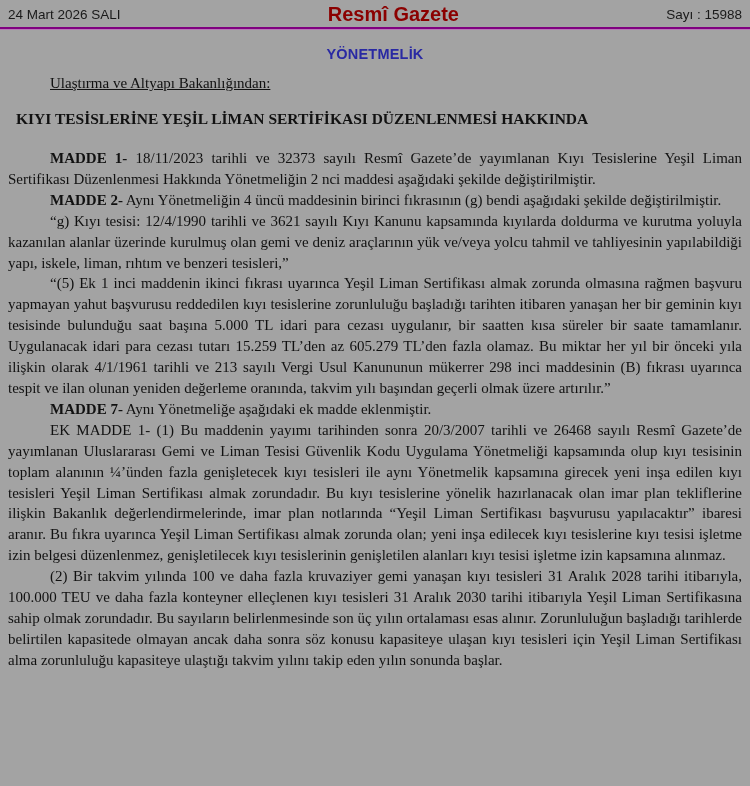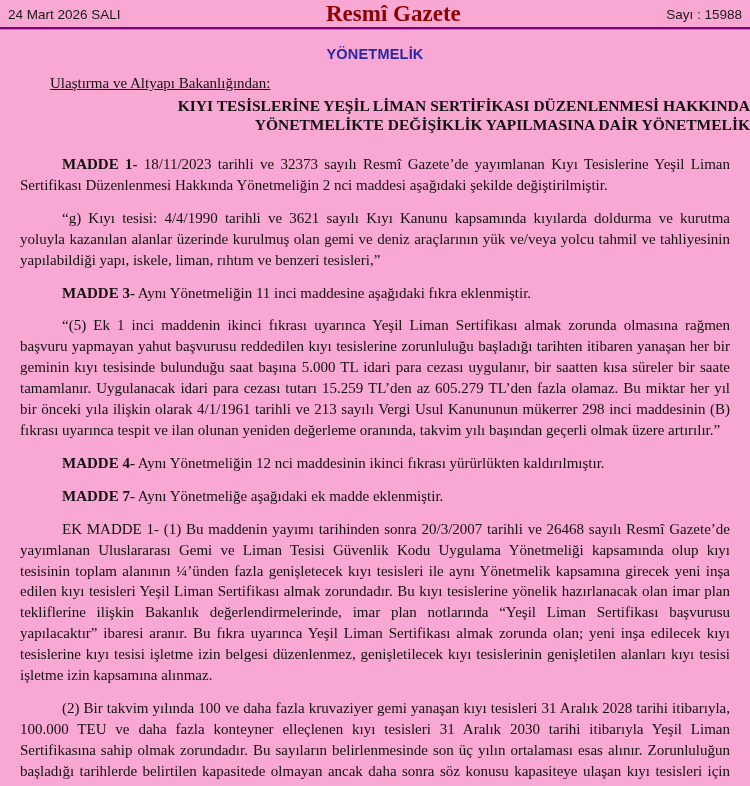--- a/index.html
+++ b/index.html
@@ -1,40 +1,40 @@
 <!DOCTYPE html>
 <html><head>
 <meta charset="utf-8">
 <style>
   html, body { margin: 0; padding: 0; background: #ffffff; }
   .page {
     width: 750px;
     height: 786px;
-    background: #f9a8d4;
+    background: #a3a3a3;
     overflow: hidden;
     font-family: "Liberation Serif", serif;
     color: #111111;
     box-sizing: border-box;
   }
   .masthead {
     display: flex;
     justify-content: space-between;
     align-items: center;
     padding: 2px 8px 1px 8px;
     height: 24px;
   }
   .masthead .edge {
     font-family: "Liberation Sans", sans-serif;
     font-size: 13.5px;
     color: #1a1a1a;
     white-space: nowrap;
   }
   .masthead .gtitle {
-    font-family: Liberation Serif, serif;
-    font-size: 23px;
+    font-family: Liberation Sans, sans-serif;
+    font-size: 20px;
     font-weight: bold;
     color: #8B0000;
     white-space: nowrap;
   }
   .rule {
     height: 2px;
     background: #800080;
     border-bottom: 1px solid #b57ab5;
   }
   .section-heading {
@@ -45,31 +45,32 @@
     color: #2929A3;
     margin-top: 16px;
     letter-spacing: 0.2px;
   }
   .ministry {
     margin: 13px 8px 0 50px;
     font-size: 15px;
     text-decoration: underline;
   }
   .reg-title {
-    text-align: right;
+    text-align: left;
     font-weight: bold;
     font-size: 15.5px;
     line-height: 19px;
-    margin-top: 4px;
+    margin-top: 17px;
+    padding-left: 16px;
   }
   .doc-body {
     margin: 20px 8px 0 8px;
   }
   p.para {
-    margin: 12px;
+    margin: 0;
     font-size: 15px;
     line-height: 20.9px;
     text-align: justify;
     text-indent: 42px;
   }
 </style>
 </head>
 <body>
 
 <div class="page">
@@ -81,27 +82,25 @@
   </div>
 
   <div class="rule" style="background: rgb(128, 0, 128);"></div>
 
   <div class="section-heading" style="color: rgb(41, 41, 163);">YÖNETMELİK</div>
 
   <div class="ministry">Ulaştırma ve Altyapı Bakanlığından:</div>
 
   <div class="reg-title">
     <div>KIYI TESİSLERİNE YEŞİL LİMAN SERTİFİKASI DÜZENLENMESİ HAKKINDA</div>
-    <div>YÖNETMELİKTE DEĞİŞİKLİK YAPILMASINA DAİR YÖNETMELİK</div>
   </div>
 
   <div class="doc-body">
       <p class="para"><b>MADDE 1-</b> 18/11/2023 tarihli ve 32373 sayılı Resmî Gazete’de yayımlanan Kıyı Tesislerine Yeşil Liman Sertifikası Düzenlenmesi Hakkında Yönetmeliğin 2 nci maddesi aşağıdaki şekilde değiştirilmiştir.</p>
-      <p class="para">“g) Kıyı tesisi: 4/4/1990 tarihli ve 3621 sayılı Kıyı Kanunu kapsamında kıyılarda doldurma ve kurutma yoluyla kazanılan alanlar üzerinde kurulmuş olan gemi ve deniz araçlarının yük ve/veya yolcu tahmil ve tahliyesinin yapılabildiği yapı, iskele, liman, rıhtım ve benzeri tesisleri,”</p>
-      <p class="para"><b>MADDE 3-</b> Aynı Yönetmeliğin 11 inci maddesine aşağıdaki fıkra eklenmiştir.</p>
+      <p class="para"><b>MADDE 2-</b> Aynı Yönetmeliğin 4 üncü maddesinin birinci fıkrasının (g) bendi aşağıdaki şekilde değiştirilmiştir.</p>
+      <p class="para">“g) Kıyı tesisi: 12/4/1990 tarihli ve 3621 sayılı Kıyı Kanunu kapsamında kıyılarda doldurma ve kurutma yoluyla kazanılan alanlar üzerinde kurulmuş olan gemi ve deniz araçlarının yük ve/veya yolcu tahmil ve tahliyesinin yapılabildiği yapı, iskele, liman, rıhtım ve benzeri tesisleri,”</p>
       <p class="para">“(5) Ek 1 inci maddenin ikinci fıkrası uyarınca Yeşil Liman Sertifikası almak zorunda olmasına rağmen başvuru yapmayan yahut başvurusu reddedilen kıyı tesislerine zorunluluğu başladığı tarihten itibaren yanaşan her bir geminin kıyı tesisinde bulunduğu saat başına 5.000 TL idari para cezası uygulanır, bir saatten kısa süreler bir saate tamamlanır. Uygulanacak idari para cezası tutarı 15.259 TL’den az 605.279 TL’den fazla olamaz. Bu miktar her yıl bir önceki yıla ilişkin olarak 4/1/1961 tarihli ve 213 sayılı Vergi Usul Kanununun mükerrer 298 inci maddesinin (B) fıkrası uyarınca tespit ve ilan olunan yeniden değerleme oranında, takvim yılı başından geçerli olmak üzere artırılır.”</p>
-      <p class="para"><b>MADDE 4-</b> Aynı Yönetmeliğin 12 nci maddesinin ikinci fıkrası yürürlükten kaldırılmıştır.</p>
       <p class="para"><b>MADDE 7-</b> Aynı Yönetmeliğe aşağıdaki ek madde eklenmiştir.</p>
       <p class="para">EK MADDE 1- (1) Bu maddenin yayımı tarihinden sonra 20/3/2007 tarihli ve 26468 sayılı Resmî Gazete’de yayımlanan Uluslararası Gemi ve Liman Tesisi Güvenlik Kodu Uygulama Yönetmeliği kapsamında olup kıyı tesisinin toplam alanının ¼’ünden fazla genişletecek kıyı tesisleri ile aynı Yönetmelik kapsamına girecek yeni inşa edilen kıyı tesisleri Yeşil Liman Sertifikası almak zorundadır. Bu kıyı tesislerine yönelik hazırlanacak olan imar plan tekliflerine ilişkin Bakanlık değerlendirmelerinde, imar plan notlarında “Yeşil Liman Sertifikası başvurusu yapılacaktır” ibaresi aranır. Bu fıkra uyarınca Yeşil Liman Sertifikası almak zorunda olan; yeni inşa edilecek kıyı tesislerine kıyı tesisi işletme izin belgesi düzenlenmez, genişletilecek kıyı tesislerinin genişletilen alanları kıyı tesisi işletme izin kapsamına alınmaz.</p>
       <p class="para">(2) Bir takvim yılında 100 ve daha fazla kruvaziyer gemi yanaşan kıyı tesisleri 31 Aralık 2028 tarihi itibarıyla, 100.000 TEU ve daha fazla konteyner elleçlenen kıyı tesisleri 31 Aralık 2030 tarihi itibarıyla Yeşil Liman Sertifikasına sahip olmak zorundadır. Bu sayıların belirlenmesinde son üç yılın ortalaması esas alınır. Zorunluluğun başladığı tarihlerde belirtilen kapasitede olmayan ancak daha sonra söz konusu kapasiteye ulaşan kıyı tesisleri için Yeşil Liman Sertifikası alma zorunluluğu kapasiteye ulaştığı takvim yılını takip eden yılın sonunda başlar.</p>
     </div>
 
 </div>
 
 </body></html>

